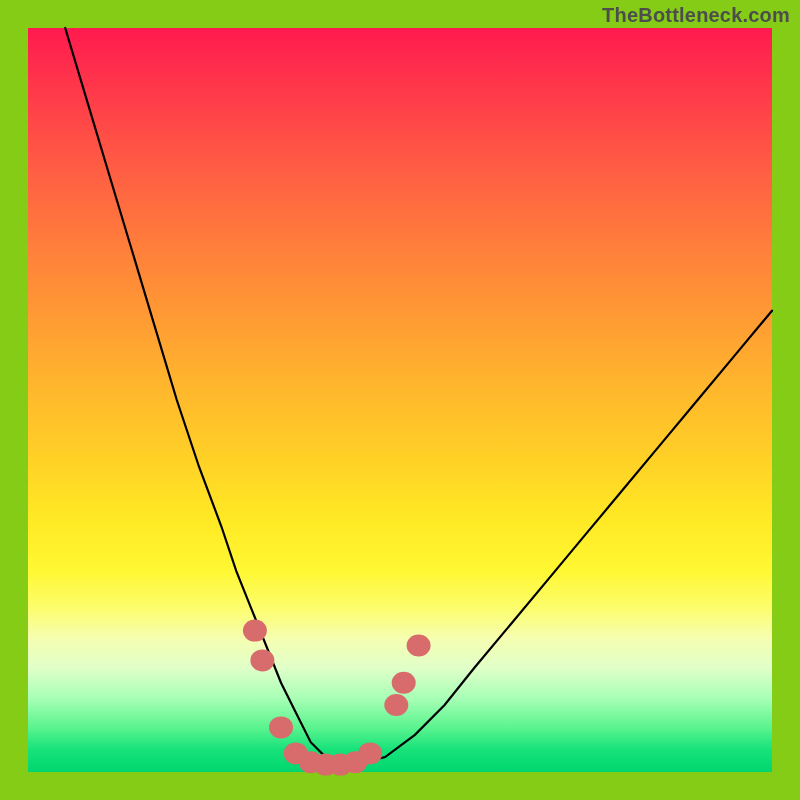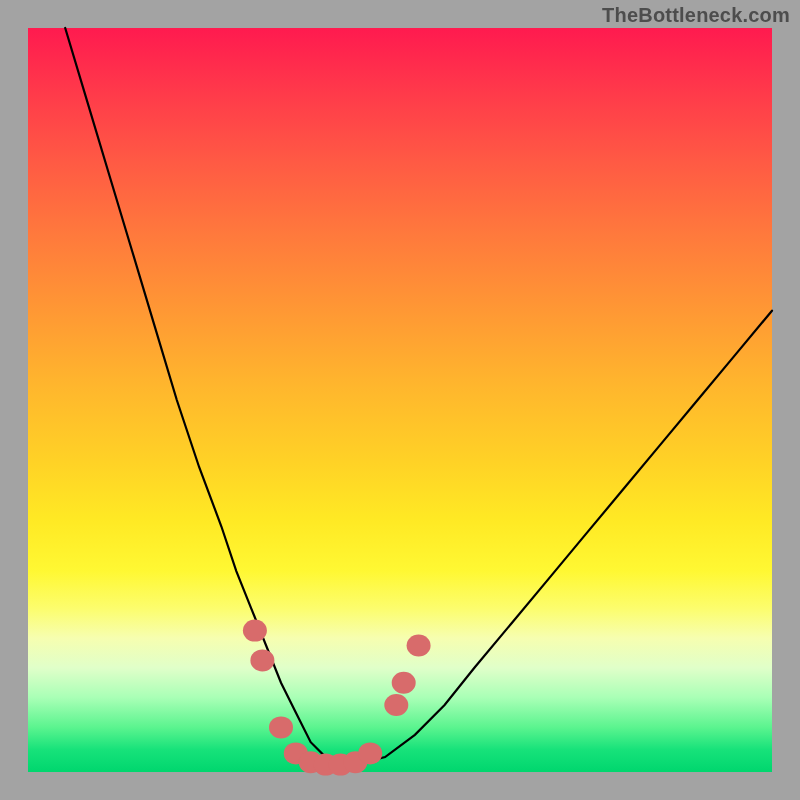--- a/index.html
+++ b/index.html
@@ -9,21 +9,21 @@
     height: 800px;
     overflow: hidden;
     background: #000;
     font-family: Arial, Helvetica, sans-serif;
   }
   .frame {
     position: absolute;
     top: 0; left: 0;
     width: 800px;
     height: 800px;
-    background: #a3a3a3;
+    background: #84cc16;
   }
   .plot {
     position: absolute;
     top: 28px;
     left: 28px;
     width: 744px;
     height: 744px;
     
     background: linear-gradient(to bottom,
       #ff1a4f 0%,

